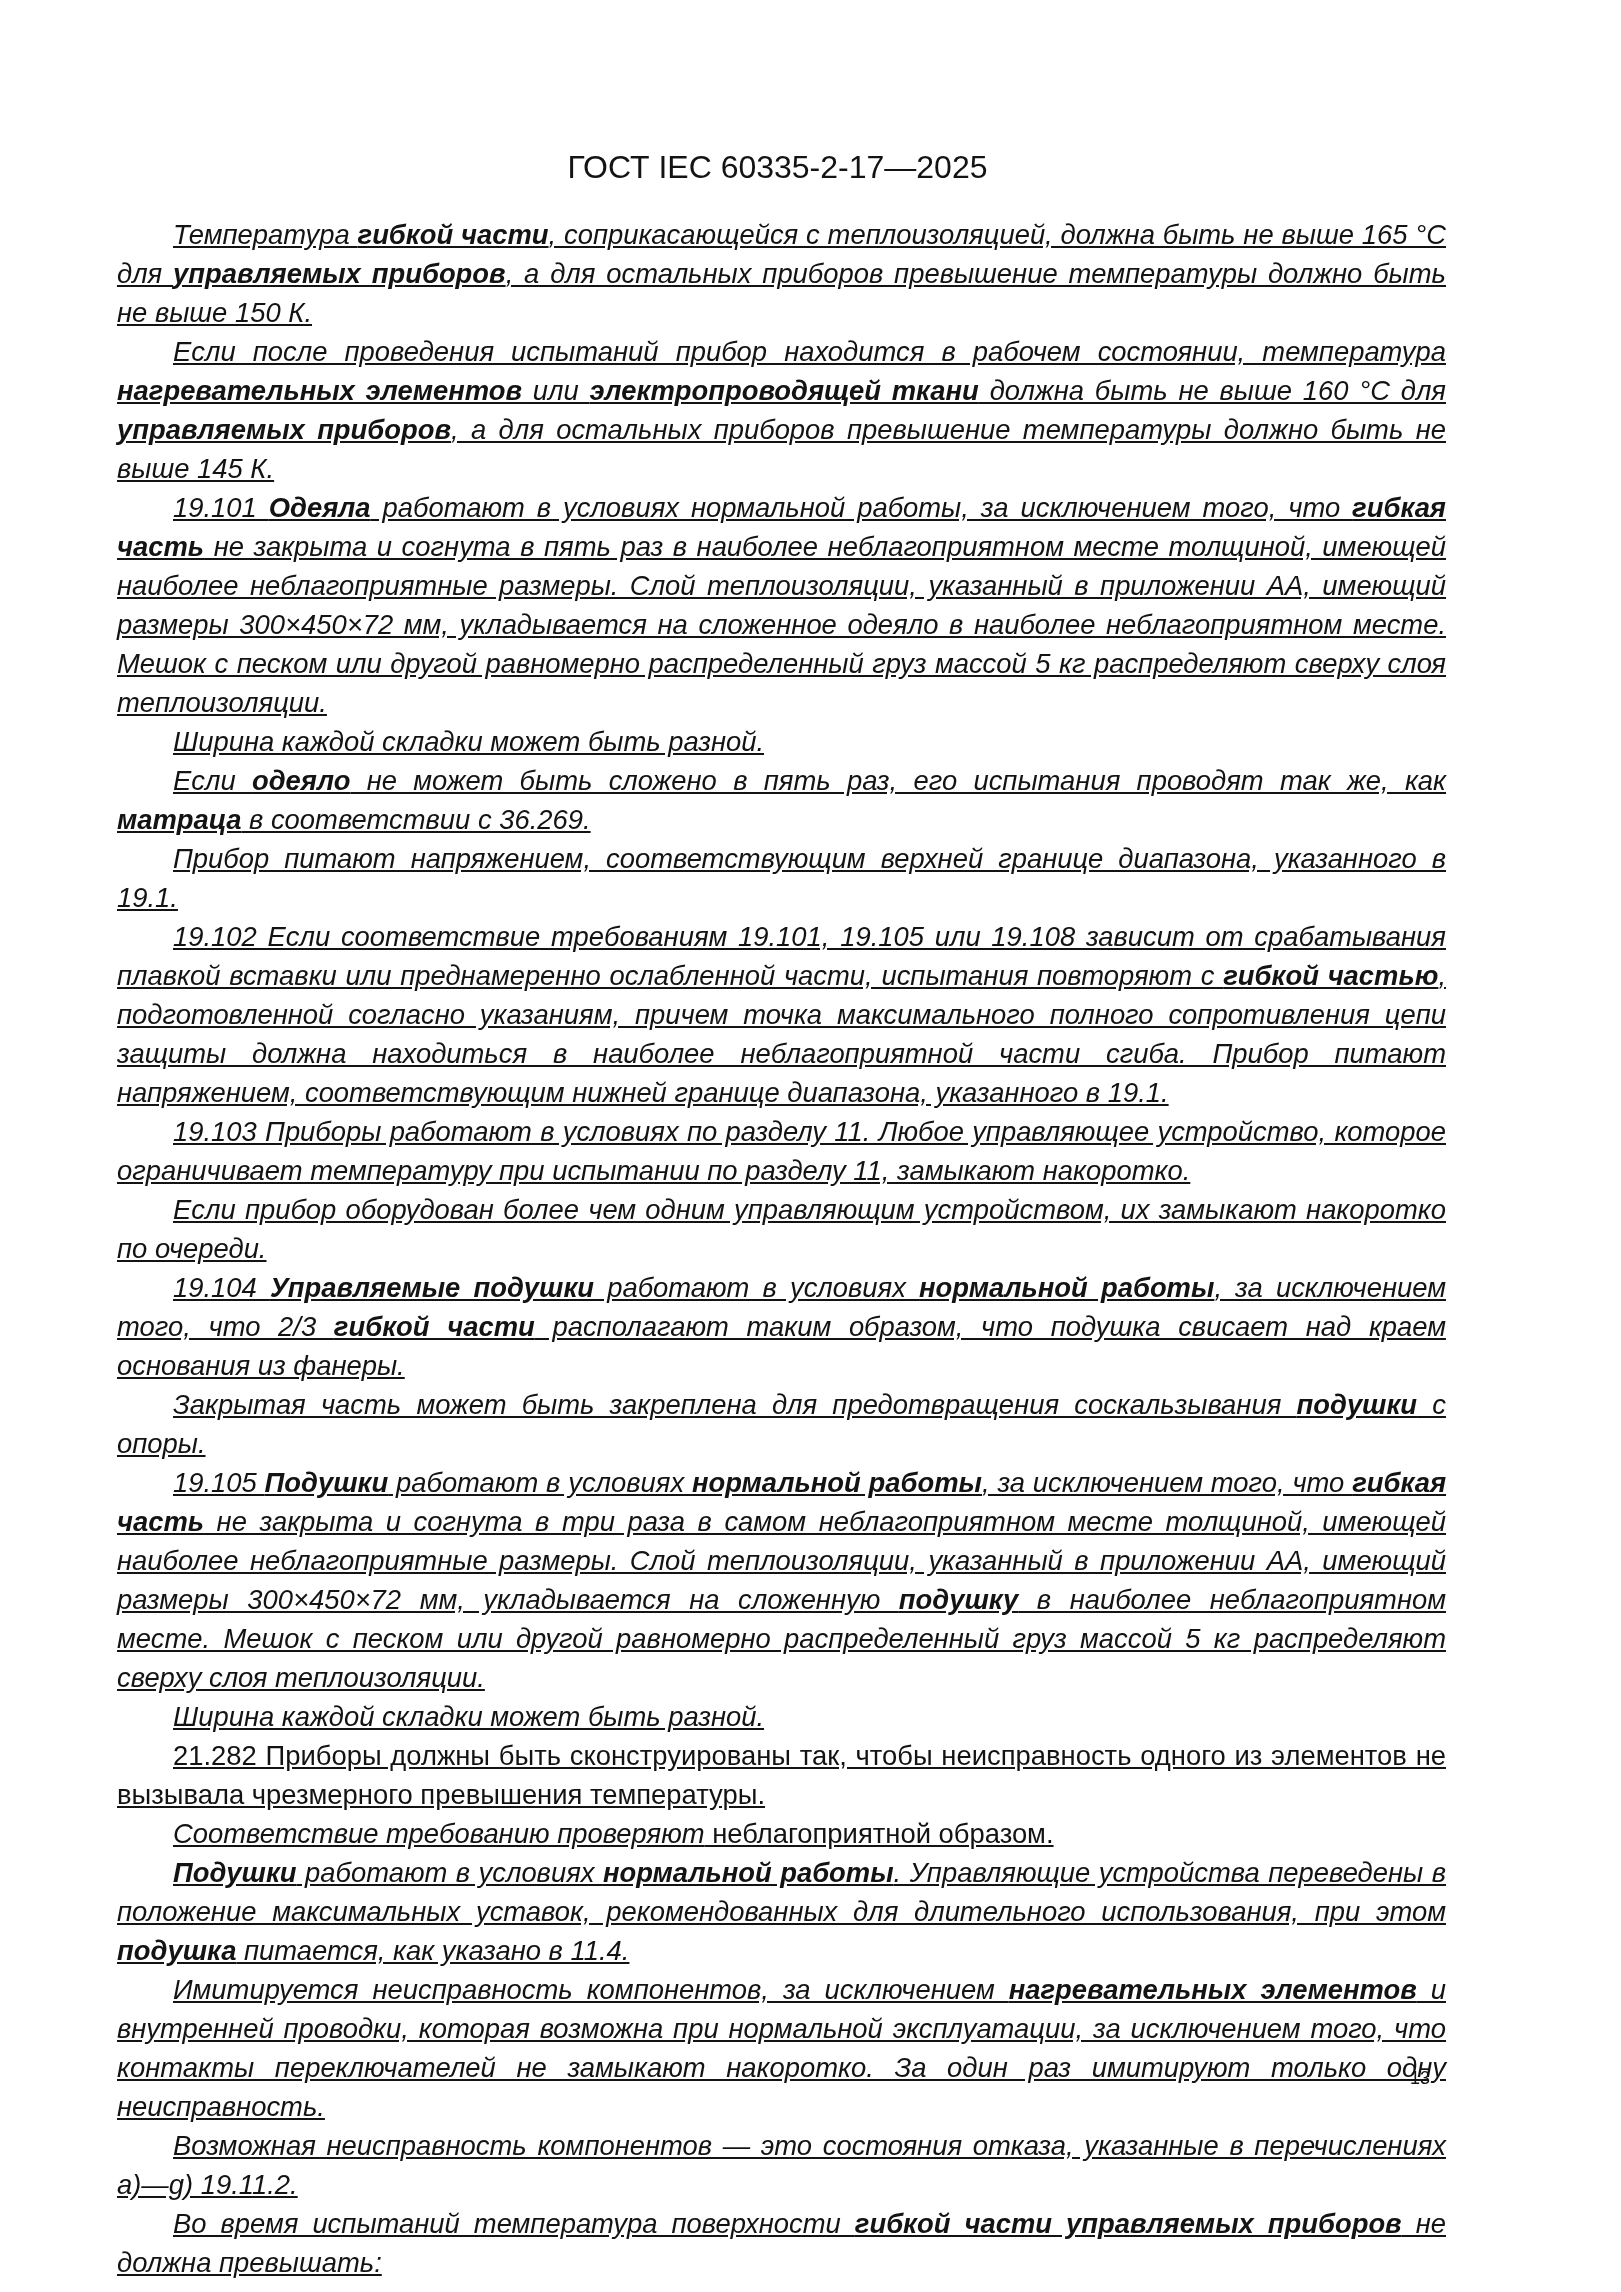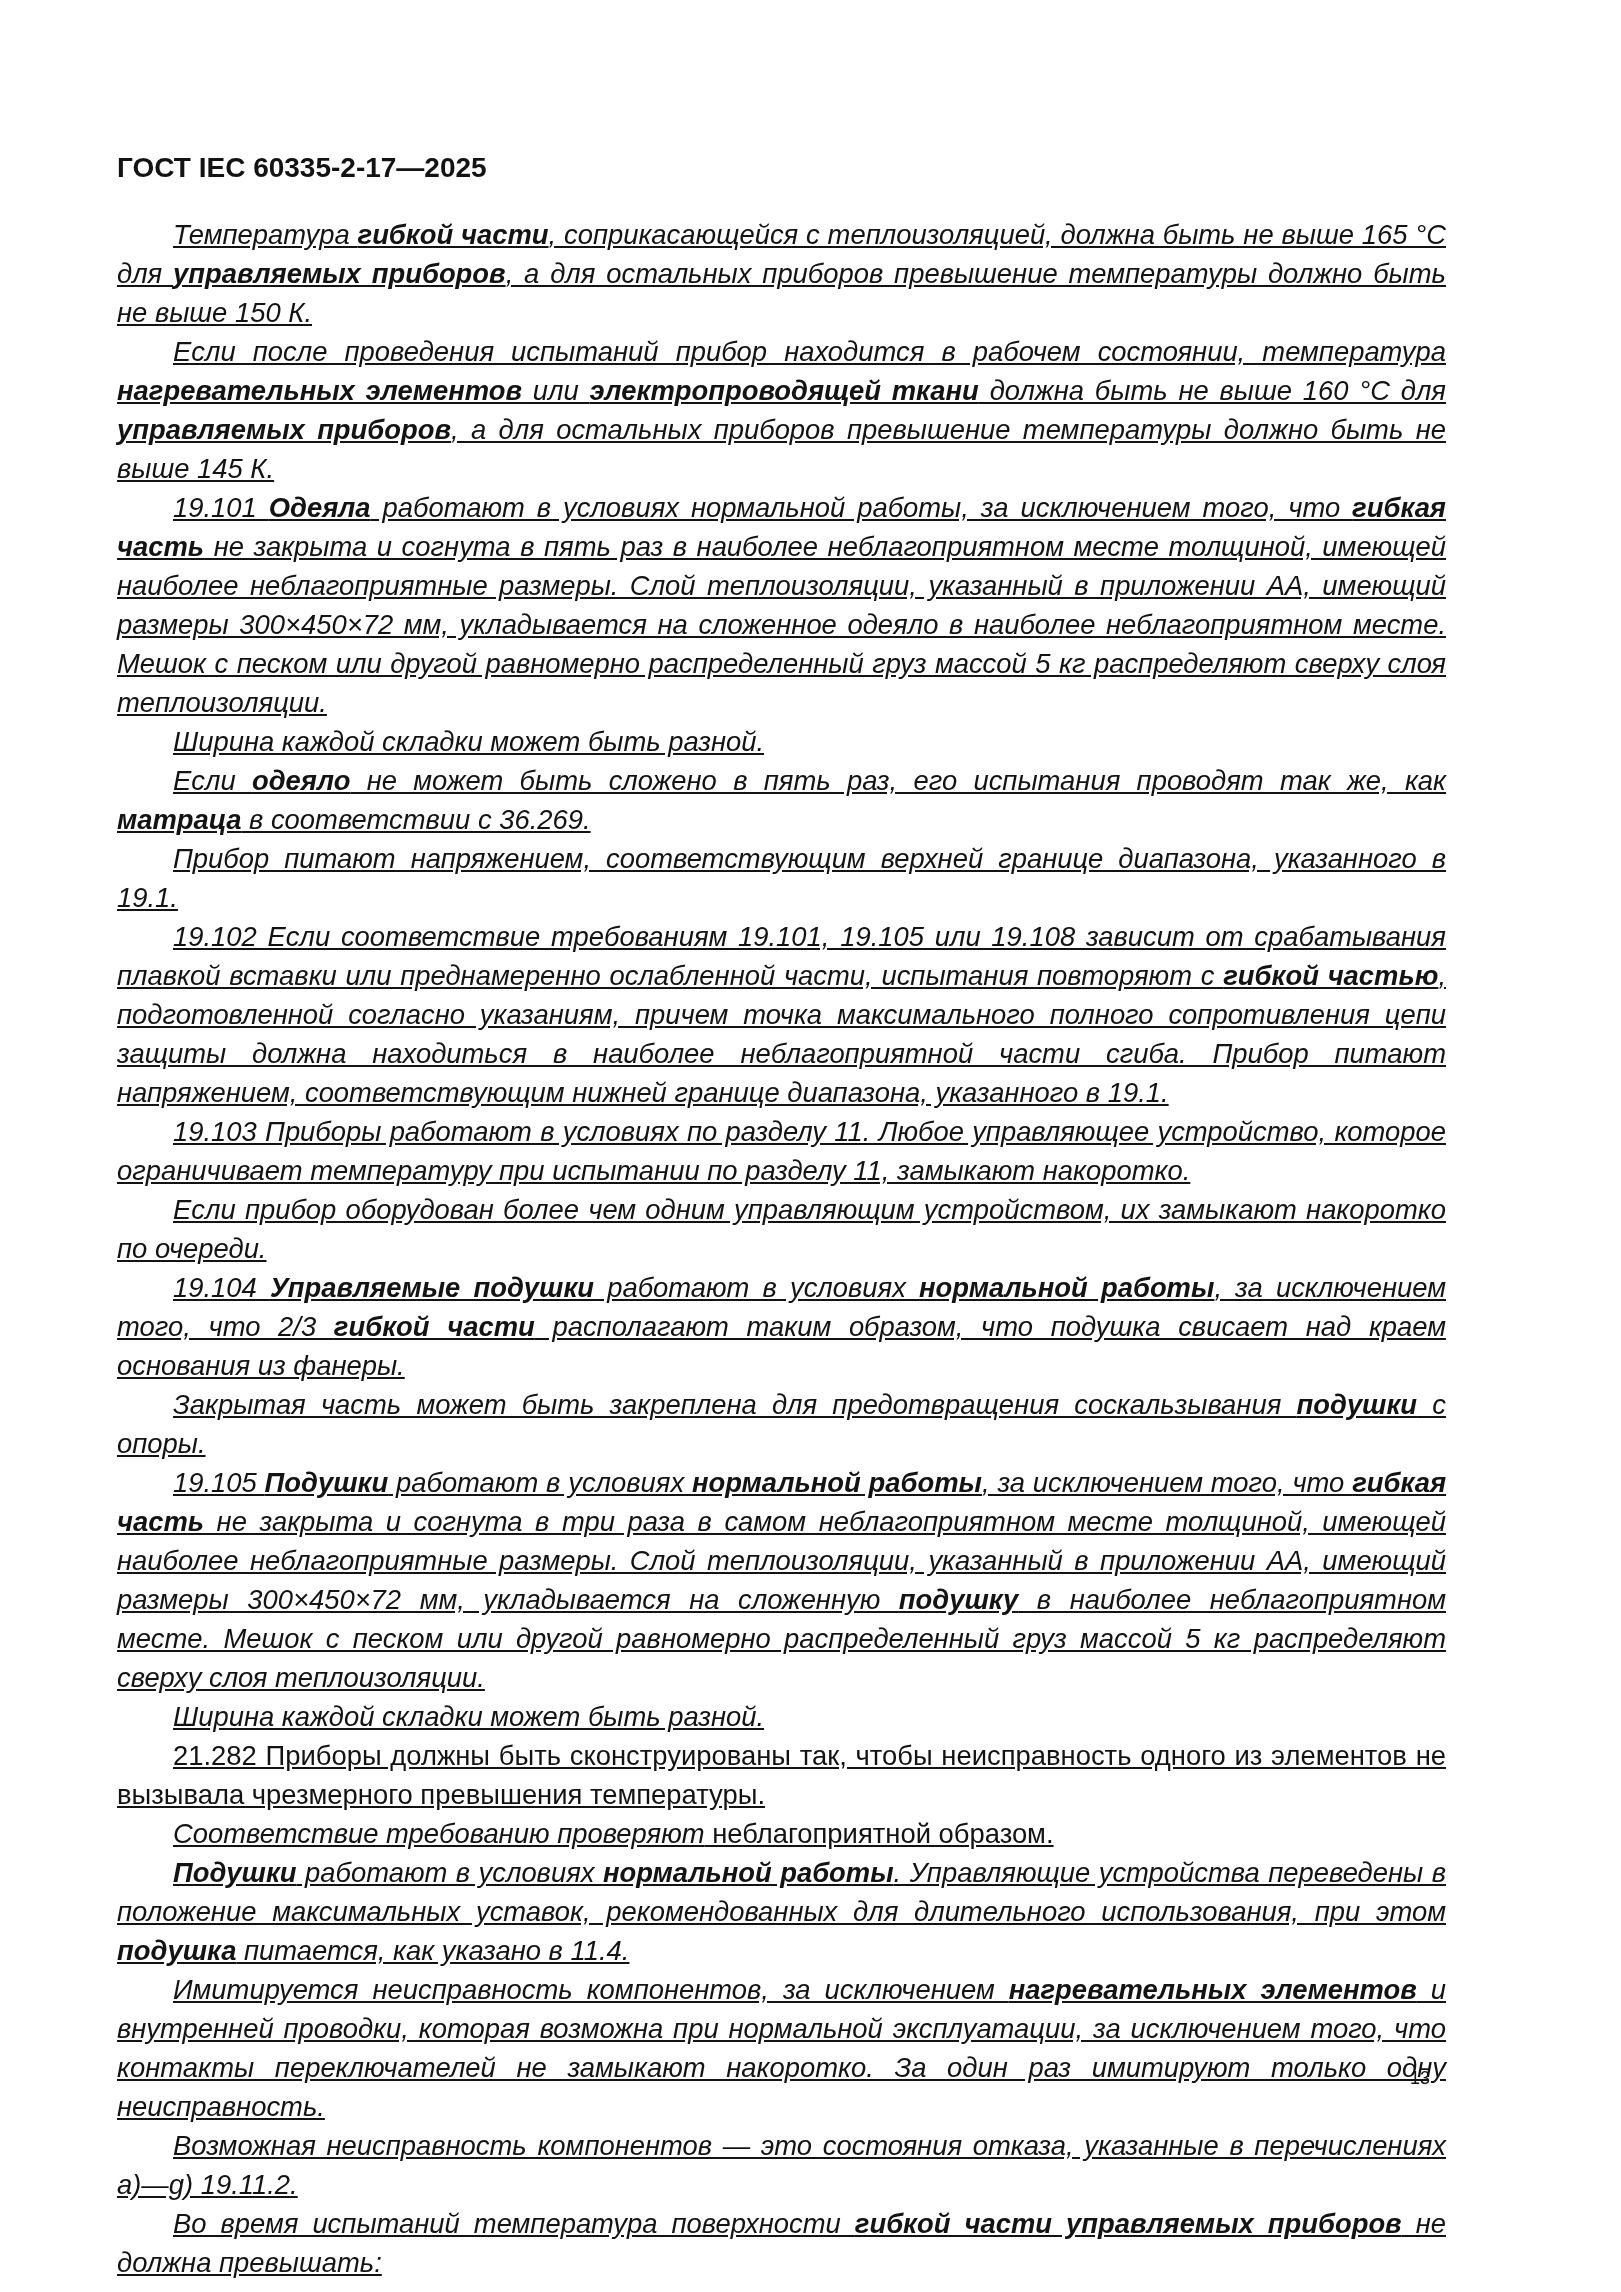--- a/index.html
+++ b/index.html
@@ -11,23 +11,23 @@
     background: #ffffff;
     color: #131313;
     font-family: "Liberation Sans", sans-serif;
     overflow: hidden;
   }
   .header {
     position: absolute;
     top: 150px;
     left: 117px;
     width: 1321px;
-    text-align: left;
-    font-weight: bold;
-    font-size: 28px;
+    text-align: center;
+    font-weight: normal;
+    font-size: 32px;
     line-height: 35px;
     white-space: nowrap;
   }
   .doc-body {
     position: absolute;
     top: 215px;
     left: 117px;
     width: 1329px;
     font-size: 27.4px;
     line-height: 39px;

